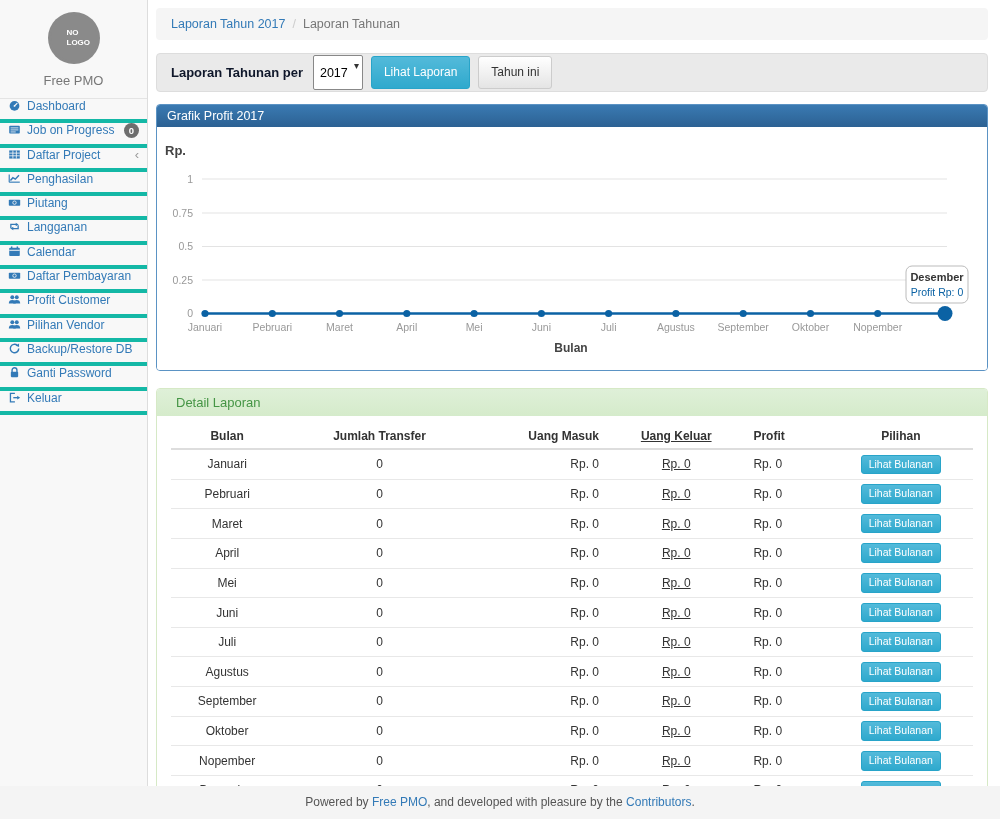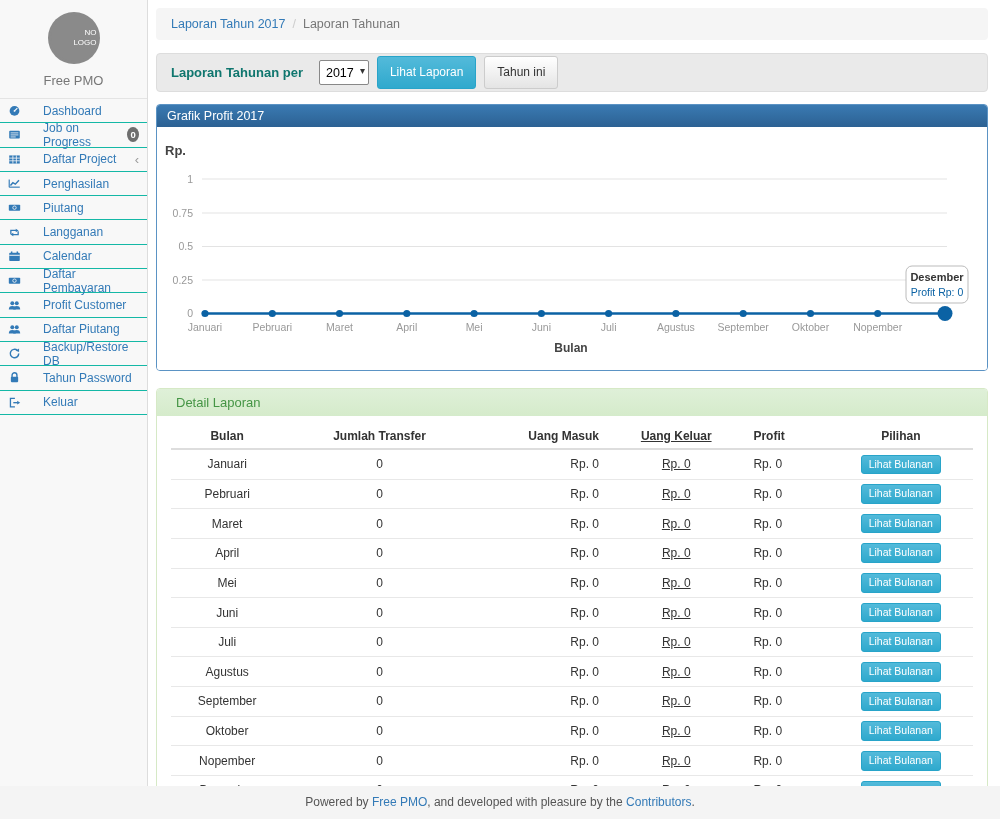--- a/index.html
+++ b/index.html
@@ -4,39 +4,39 @@
 <style>
   * { margin:0; padding:0; box-sizing:border-box; }
   html,body { width:1000px; height:819px; background:#fff; font-family:"Liberation Sans", sans-serif; overflow:hidden; }
   body { display:flex; flex-direction:column; }
   .main-row { display:flex; flex:1; min-height:786px; }
 
   
   .sidebar { width:148px; background:#f8f8f8; border-right:1px solid #ddd; flex-shrink:0; }
   .logo-block { padding:12px 0 10px; text-align:center; }
   .logo-circle { width:52px; height:52px; margin:0 auto; background:#8a8a8a; border:3px dotted #8a8a8a; border-radius:50%; display:flex; align-items:center; justify-content:center; }
-  .logo-text { color:#fff; font-size:8px; font-weight:normal; width:30px; line-height:10px; text-align:right;margin-left:16px; }
+  .logo-text { color:#fff; font-size:8px; font-weight:bold; width:30px; line-height:10px; text-align:left;margin-left:16px; }
   .app-name { margin-top:9px; color:#777; font-size:13px; }
   .side-menu { border-top:1px solid #e4e4e4; }
-  .side-item { display:flex; align-items:center; height:24.3px; padding:0 8px; border-bottom:1px solid #14b8a6; color:#337ab7; font-size:12px; text-decoration:none; cursor:pointer;gap:16px; }
+  .side-item { display:flex; height:24.3px; padding:0 8px; border-bottom:4px solid #14b8a6; color:#337ab7; font-size:12px; text-decoration:none; cursor:pointer; }
   .side-item svg { width:13px; height:13px; margin-right:6px; flex-shrink:0; }
   .side-badge { margin-left:auto; background:#6e6e6e; color:#fff; width:15px; height:15px; border-radius:50%; font-size:9.5px; font-weight:bold; line-height:15px; text-align:center; }
   .side-chevron { margin-left:auto; color:#999; font-size:13px; line-height:1; }
 
   
   .content { flex:1; background:#fff; padding:8px 12px 0 8px; }
   .breadcrumb { background:#f5f5f5; border-radius:4px; height:32px; display:flex; align-items:center; padding:0 15px; font-size:12.5px; margin-bottom:13px; }
   .breadcrumb a { color:#337ab7; text-decoration:none; }
   .crumb-sep { color:#ccc; margin:0 7px; }
   .crumb-current { color:#777; }
 
   .filter-bar { background:#eaeaea; border:1px solid #ddd; border-radius:4px; height:39px; display:flex; align-items:center; padding:0 14px; gap:8px; margin-bottom:12px; }
-  .filter-label { color:#0f766e; font-weight:bold; font-size:13px; margin-right:8px; }
+  .filter-label { color:#0f172a; font-weight:bold; font-size:13px; margin-right:2px; }
   .select-wrap { position:relative; }
-  .year-select { appearance:none; -webkit-appearance:none; width:50px; height:25px; border:1px solid #888; border-radius:2px; background:#fff; font-size:12.5px; padding:0 14px 0 6px; font-family:"Liberation Sans",sans-serif; }
+  .year-select { appearance:none; -webkit-appearance:none; width:50px; height:35px; border:1px solid #888; border-radius:2px; background:#fff; font-size:12.5px; padding:0 14px 0 6px; font-family:"Liberation Sans",sans-serif; }
   .select-wrap::after { content:"▾"; position:absolute; right:4px; top:5px; font-size:10px; color:#333; pointer-events:none; }
   .btn { display:inline-block; border-radius:3px; font-size:12px; padding:8px 12px; cursor:pointer; line-height:1.3; border:1px solid transparent; font-family:"Liberation Sans",sans-serif; }
   .btn-info { background:linear-gradient(to bottom,#53bada,#2fa9cd); border-color:#28a4c9; color:#fff; }
   .btn-default { background:linear-gradient(to bottom,#fff,#e4e4e4); border-color:#ccc; color:#333; }
 
   
   .panel { border-radius:4px; overflow:hidden; }
   .panel-primary { border:1px solid #5b93c4; margin-bottom:17px; }
   .panel-primary .panel-heading { background:linear-gradient(to bottom,#3a7ab2,#2c6193); color:#fff; font-size:12.5px; padding:4px 10px; height:22px; }
   .chart-body { background:#fff; height:243px; }
@@ -172,37 +172,37 @@
         <span>Profit Customer</span>
       </a>
 
       <a class="side-item">
         <svg viewBox="0 0 16 16">
             <circle cx="5.3" cy="5.2" r="2.4" fill="#337ab7"></circle>
             <circle cx="10.8" cy="5.2" r="2.4" fill="#337ab7"></circle>
             <path d="M1,13 a4.3,4.3 0 0 1 8.6,0 z" fill="#337ab7"></path>
             <path d="M6.4,13 a4.3,4.3 0 0 1 8.6,0 z" fill="#337ab7"></path>
           </svg>
-        <span>Daftar Piutang</span>
+        <span>Pilihan Vendor</span>
       </a>
 
       <a class="side-item">
         <svg viewBox="0 0 16 16">
             <path d="M13.2,8 a5.2,5.2 0 1 1 -1.6,-3.7" stroke="#337ab7" stroke-width="1.8" fill="none"></path>
             <polygon points="13.6,1.8 13.6,6 9.6,4.6" fill="#337ab7"></polygon>
           </svg>
         <span>Backup/Restore DB</span>
       </a>
 
       <a class="side-item">
         <svg viewBox="0 0 16 16">
             <path d="M5,7.5 V5.2 a3,3 0 0 1 6,0 V7.5" stroke="#337ab7" stroke-width="1.7" fill="none"></path>
             <rect x="3.5" y="7.2" width="9" height="6.5" rx="1" fill="#337ab7"></rect>
           </svg>
-        <span>Tahun Password</span>
+        <span>Ganti Password</span>
       </a>
 
       <a class="side-item">
         <svg viewBox="0 0 16 16">
             <path d="M8.5,3 H3 V13.5 H8.5" stroke="#337ab7" stroke-width="1.6" fill="none"></path>
             <line x1="6.5" y1="8.2" x2="12" y2="8.2" stroke="#337ab7" stroke-width="1.7"></line>
             <polygon points="11.3,5.8 15,8.2 11.3,10.6" fill="#337ab7"></polygon>
           </svg>
         <span>Keluar</span>
       </a>

